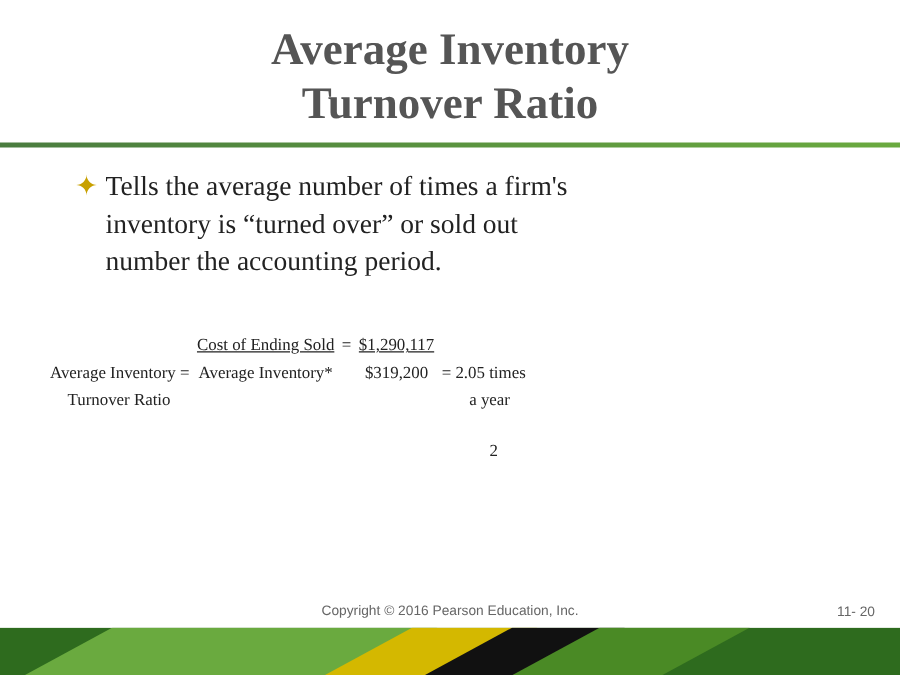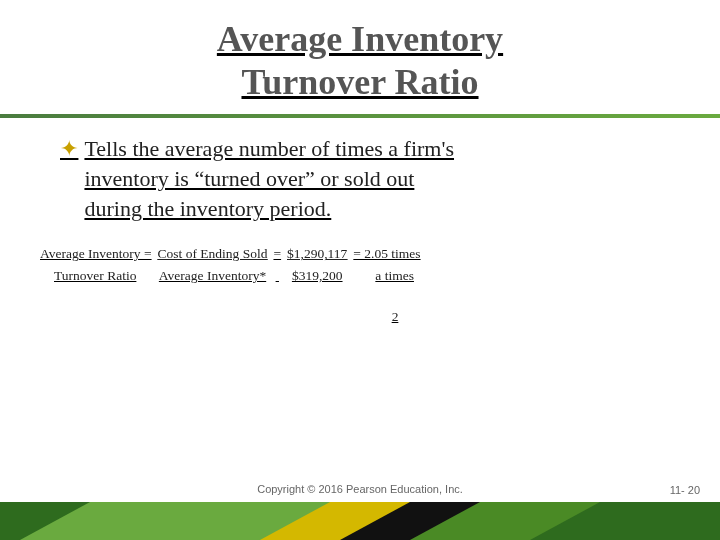--- a/index.html
+++ b/index.html
@@ -11,21 +11,20 @@
       font-family: Georgia, 'Times New Roman', serif;
       overflow: hidden;
       position: relative;
     }
 
     .slide {
       width: 720px;
       height: 540px;
       position: relative;
       background: #ffffff;
-      text-decoration: underline;
     }
 
     
     .title-area {
       text-align: center;
       padding: 18px 40px 0 40px;
     }
 
     .title-text {
       font-size: 36px;
@@ -148,20 +147,21 @@
       color: #222;
       margin-top: 20px;
       padding: 0 10px;
     }
 
     .two-line {
       display: flex;
       flex-direction: column;
       align-items: flex-start;
       line-height: 1.6;
+      margin-top: 44px;
     }
 
     .two-line-center {
       display: flex;
       flex-direction: column;
       align-items: center;
       line-height: 1.6;
     }
   </style>
 </head>
@@ -178,21 +178,21 @@
   <div class="title-underline"></div>
 
   <div class="main-content">
 
 
     <div class="bullet-item">
       <span class="bullet-diamond">✦</span>
       <span class="bullet-text">
         <span>Tells the average number of times a firm's</span><br>
         <span>inventory is “turned over” or sold out</span><br>
-        <span>during the inventory period.</span>
+        <span>number the accounting period.</span>
       </span>
     </div>
 
     <div class="formula-table">
 
       <div class="two-line">
         <span>Average Inventory =</span>
         <span style="padding-left:14px;">Turnover Ratio</span>
       </div>
 
@@ -206,21 +206,21 @@
         <span>&nbsp;</span>
       </div>
 
       <div class="two-line-center">
         <span class="underlined">$1,290,117</span>
         <span>$319,200</span>
       </div>
 
       <div class="two-line">
         <span>= 2.05 times</span>
-        <span style="padding-left:22px;">a times</span>
+        <span style="padding-left:22px;">a year</span>
       </div>
     </div>
 
     <div class="avg-note">
       <div class="avg-note-line2">
         <span>2</span>
       </div>
     </div>
 
   </div>

